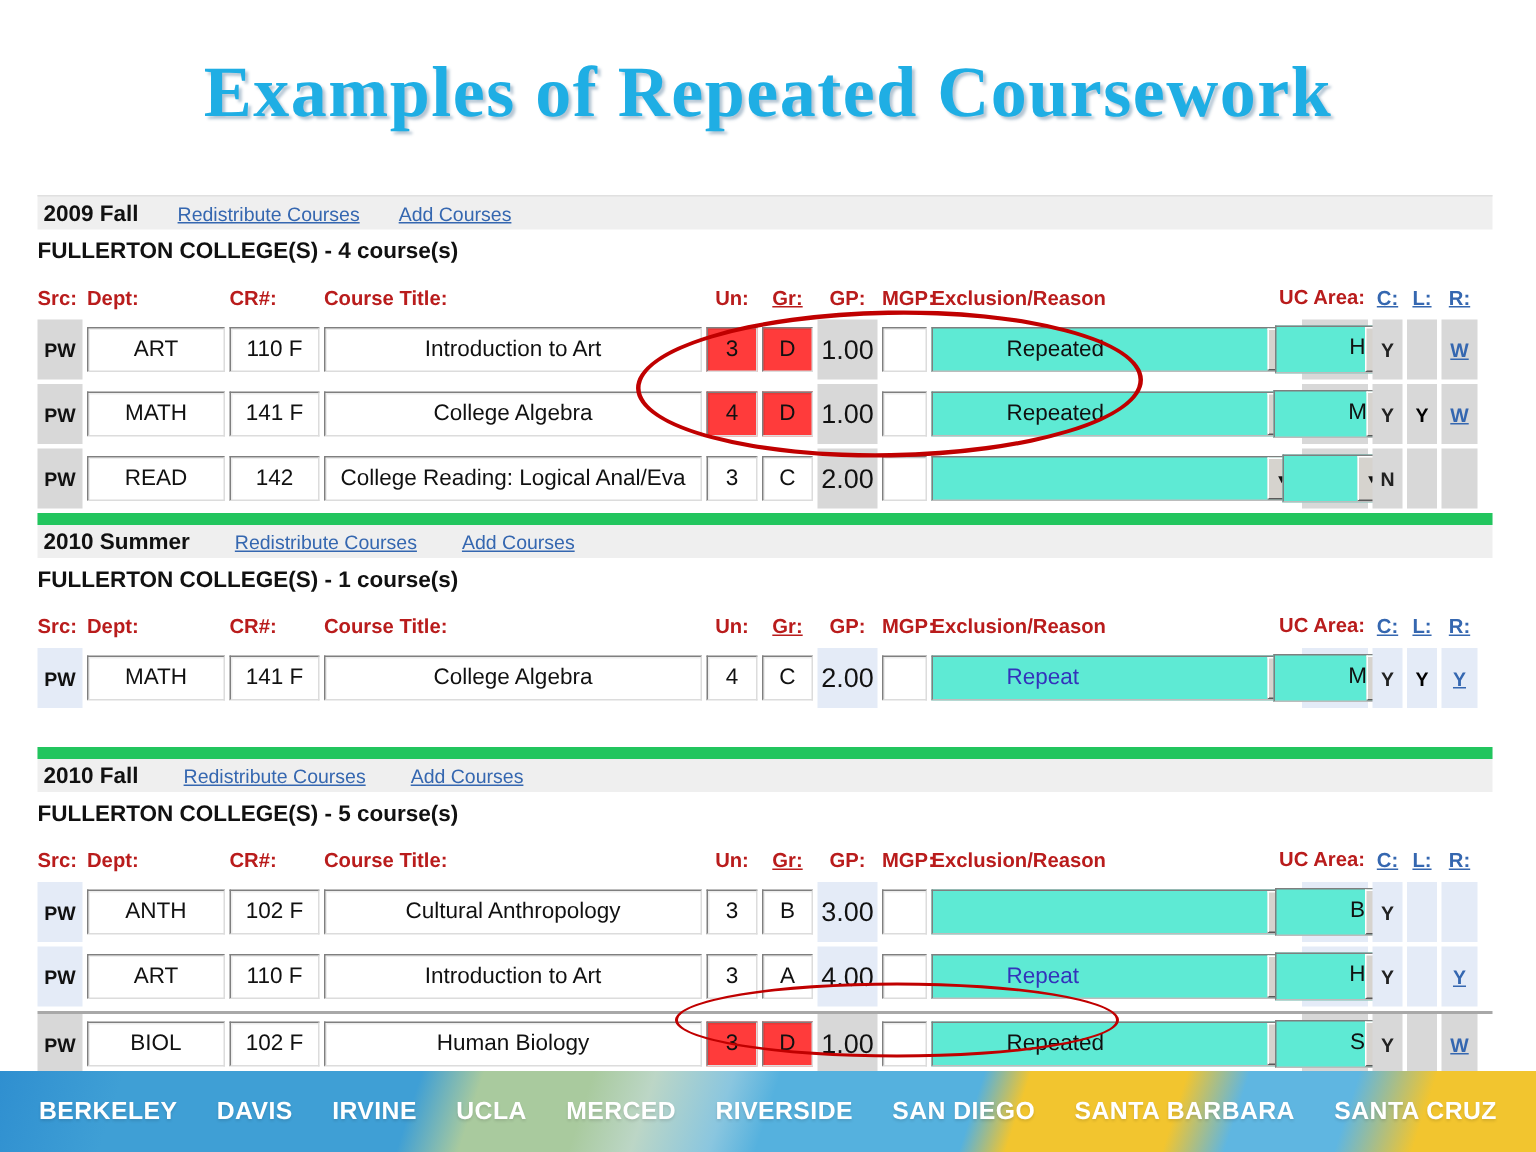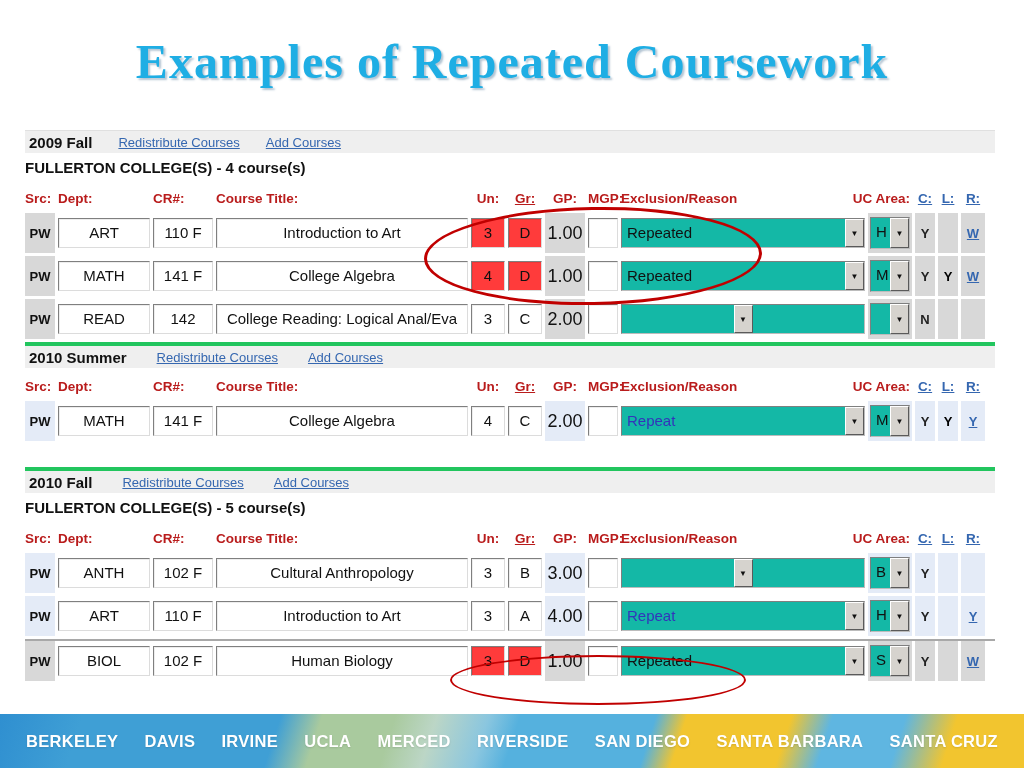--- a/index.html
+++ b/index.html
@@ -13,21 +13,21 @@
     font-family:"Liberation Serif", serif;font-weight:700;font-size:48px;
     color:#1FAEE4;letter-spacing:1px;
     text-shadow:2px 2px 2px rgba(40,90,130,.35);
   }
   
   .shot{position:absolute;left:25px;top:130px;width:970px;}
   .term-band{
     background:#EFEFEF;height:22px;display:flex;align-items:center;gap:26px;
     padding-left:4px;border-top:1px solid #e0e0e0;
   }
-  .term-band.seam-top{border-top:4px solid #22c55e;gap:30px;}
+  .term-band.seam-top{border-top:8px solid #22c55e;gap:30px;}
   .term{font-weight:bold;font-size:15px;color:#111;}
   .bandlink{font-size:13px;color:#3567B0;text-decoration:underline;cursor:pointer;}
   .college-line{margin-top:3px;height:24px;line-height:24px;font-weight:bold;font-size:15px;color:#111;}
   
   .thead{margin-top:7px;margin-bottom:4px;height:22px;display:flex;align-items:center;}
   .thead .cell{font-weight:bold;font-size:13.5px;color:#b91c1c;white-space:nowrap;}
   .thead .u{text-decoration:underline;}
   .thead .crl{color:#3567B0;text-decoration:underline;cursor:pointer;}
   .thead .ctr{text-align:center;}
   .hdr-uc{position:relative;}
@@ -46,23 +46,23 @@
   .pwtxt{font-weight:bold;font-size:13px;color:#111;}
   .gptxt{font-size:18px;color:#111;}
   .inp{
     background:#fff;height:30px;line-height:28px;padding:0 4px;font-size:15px;color:#111;
     border:1px solid #7f7f7f;border-right-color:#dcdcdc;border-bottom-color:#dcdcdc;
     box-shadow:inset 1px 1px 0 rgba(0,0,0,.07);
     overflow:hidden;white-space:nowrap;display:block;text-align:center;
   }
   .inp.red{background:#FF3B3B;}
   .sel{
-    background:#14b8a6;height:30px;
+    background:#5eead4;height:30px;
     border:1px solid #7f7f7f;border-right-color:#bcbcbc;border-bottom-color:#bcbcbc;
-    display:flex;align-items:stretch;justify-content:center;cursor:pointer;
+    display:flex;align-items:stretch;justify-content:flex-end;cursor:pointer;padding-left:44px;
   }
   .selval{font-size:15px;color:#111;line-height:28px;padding-left:5px;overflow:hidden;white-space:nowrap;flex:1;}
   .selval.bluetext{color:#3333BB;}
   .ddbtn{
     width:17px;flex:none;background:#D6D3CE;color:#111;font-size:8px;
     display:flex;align-items:center;justify-content:center;
     border:1px solid;border-color:#ffffff #5a5a5a #5a5a5a #ffffff;
   }
   .ucwrap{padding:0 2px;}
   .ucsel{width:40px;height:30px;}
@@ -201,20 +201,21 @@
     <span class="cell c-r band">
         <a class="rlink"></a>
       </span>
   </div>
 
   <div class="term-band seam-top">
     <span class="term">2010 Summer</span>
     <a class="bandlink">Redistribute Courses</a>
     <a class="bandlink">Add Courses</a>
   </div>
+  <div class="college-line">FULLERTON COLLEGE(S) - 1 course(s)</div>
 
   <div class="thead">
     <span class="cell c-pw">Src:</span>
     <span class="cell c-dept">Dept:</span>
     <span class="cell c-cr">CR#:</span>
     <span class="cell c-title">Course Title:</span>
     <span class="cell c-un ctr">Un:</span>
     <span class="cell c-gr ctr u">Gr:</span>
     <span class="cell c-gp ctr">GP:</span>
     <span class="cell c-mgp">MGP:</span>

